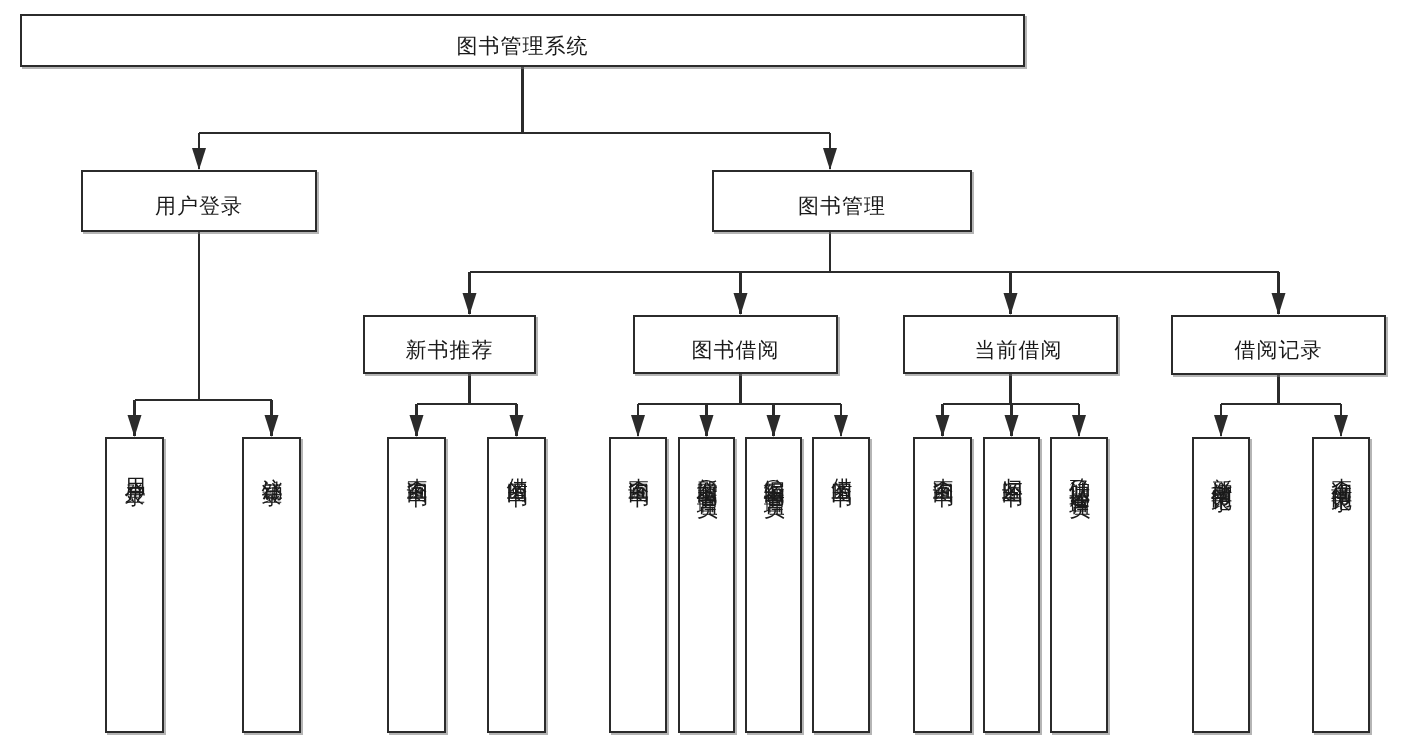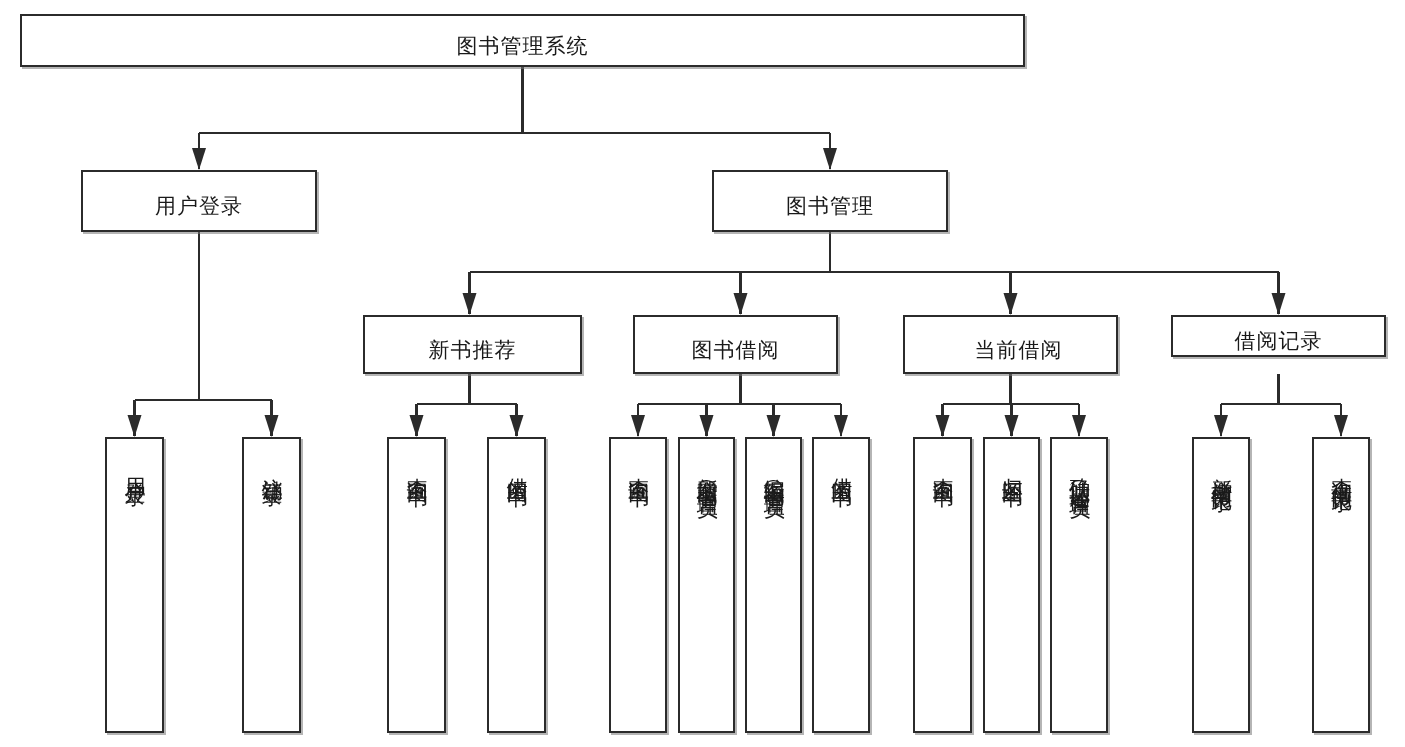--- a/index.html
+++ b/index.html
@@ -125,33 +125,33 @@
       <line x1="1341" y1="404" x2="1341" y2="436" stroke="#2b2b2b" stroke-width="2.4" shape-rendering="crispEdges"></line>
       <polygon points="1334,415 1348,415 1341,437" fill="#2b2b2b"></polygon>
     </svg>
   <div id="nodes">
       <div class="node horizontal" style="left: 20px; top: 14px; width: 1005px; height: 53px;">
         <span class="node-label">图书管理系统</span>
       </div>
       <div class="node horizontal" style="left: 81px; top: 170px; width: 236px; height: 62px;">
         <span class="node-label">用户登录</span>
       </div>
-      <div class="node horizontal" style="left: 712px; top: 170px; width: 236px; height: 62px;">
+      <div class="node horizontal" style="left: 712px; top: 170px; width: 260px; height: 62px;">
         <span class="node-label">图书管理</span>
       </div>
-      <div class="node horizontal" style="left: 363px; top: 315px; width: 219px; height: 59px;">
+      <div class="node horizontal" style="left: 363px; top: 315px; width: 173px; height: 59px;">
         <span class="node-label">新书推荐</span>
       </div>
       <div class="node horizontal" style="left: 633px; top: 315px; width: 205px; height: 59px;">
         <span class="node-label">图书借阅</span>
       </div>
       <div class="node horizontal" style="left: 903px; top: 315px; width: 215px; height: 59px; padding-left: 16px;">
         <span class="node-label">当前借阅</span>
       </div>
-      <div class="node horizontal" style="left: 1171px; top: 315px; width: 215px; height: 42px;">
+      <div class="node horizontal" style="left: 1171px; top: 315px; width: 215px; height: 60px;">
         <span class="node-label">借阅记录</span>
       </div>
       <div class="node vertical" style="left: 105px; top: 437px; width: 59px; height: 296px;">
         <span class="node-label">用户登录</span>
       </div>
       <div class="node vertical" style="left: 242px; top: 437px; width: 59px; height: 296px;">
         <span class="node-label">注销登录</span>
       </div>
       <div class="node vertical" style="left: 387px; top: 437px; width: 59px; height: 296px;">
         <span class="node-label">查询图书</span>

